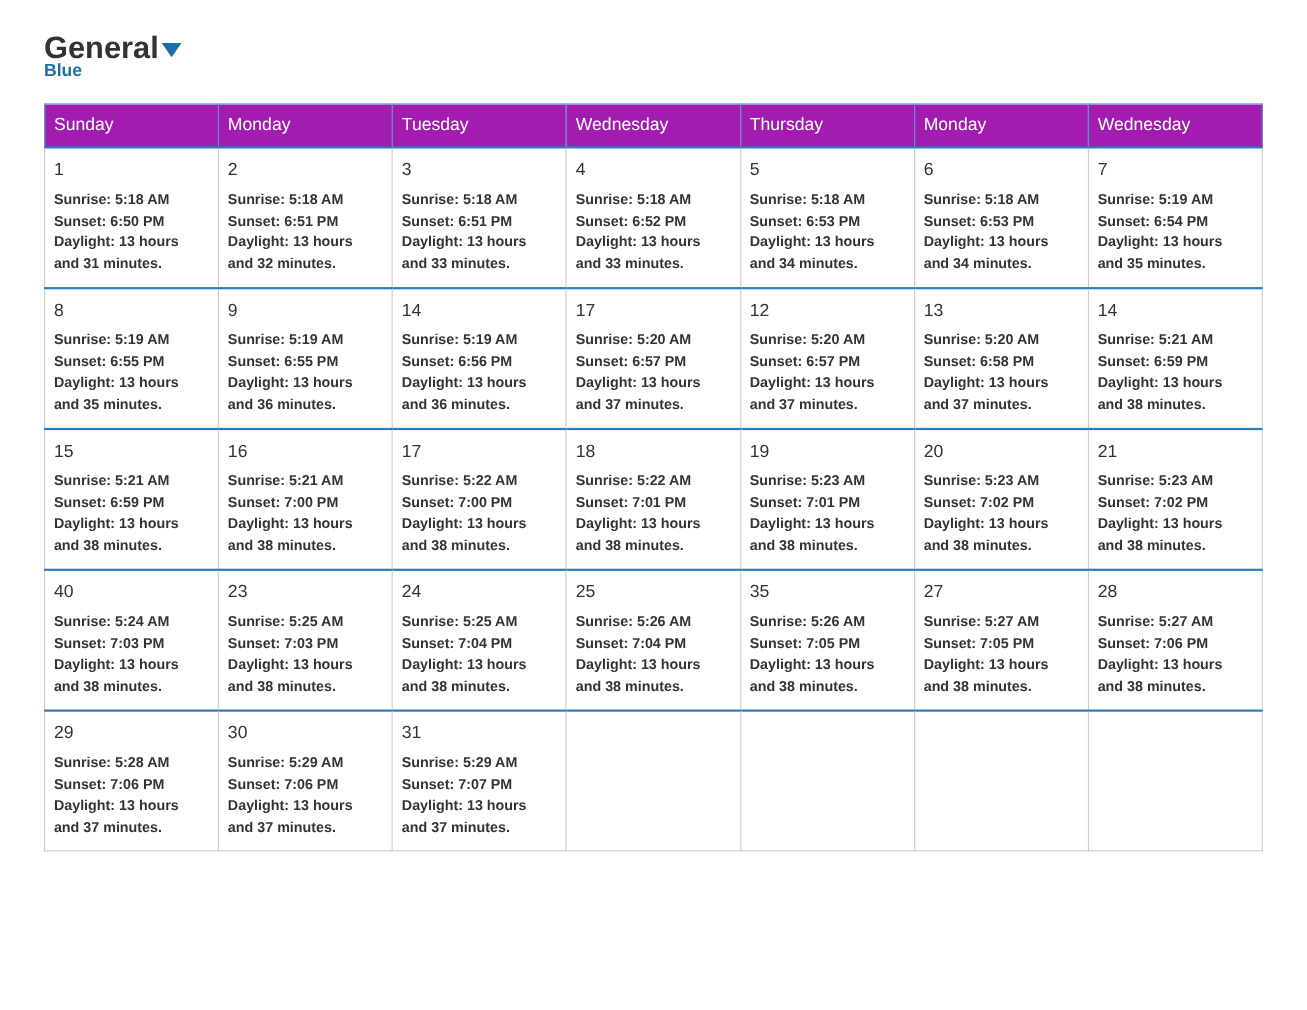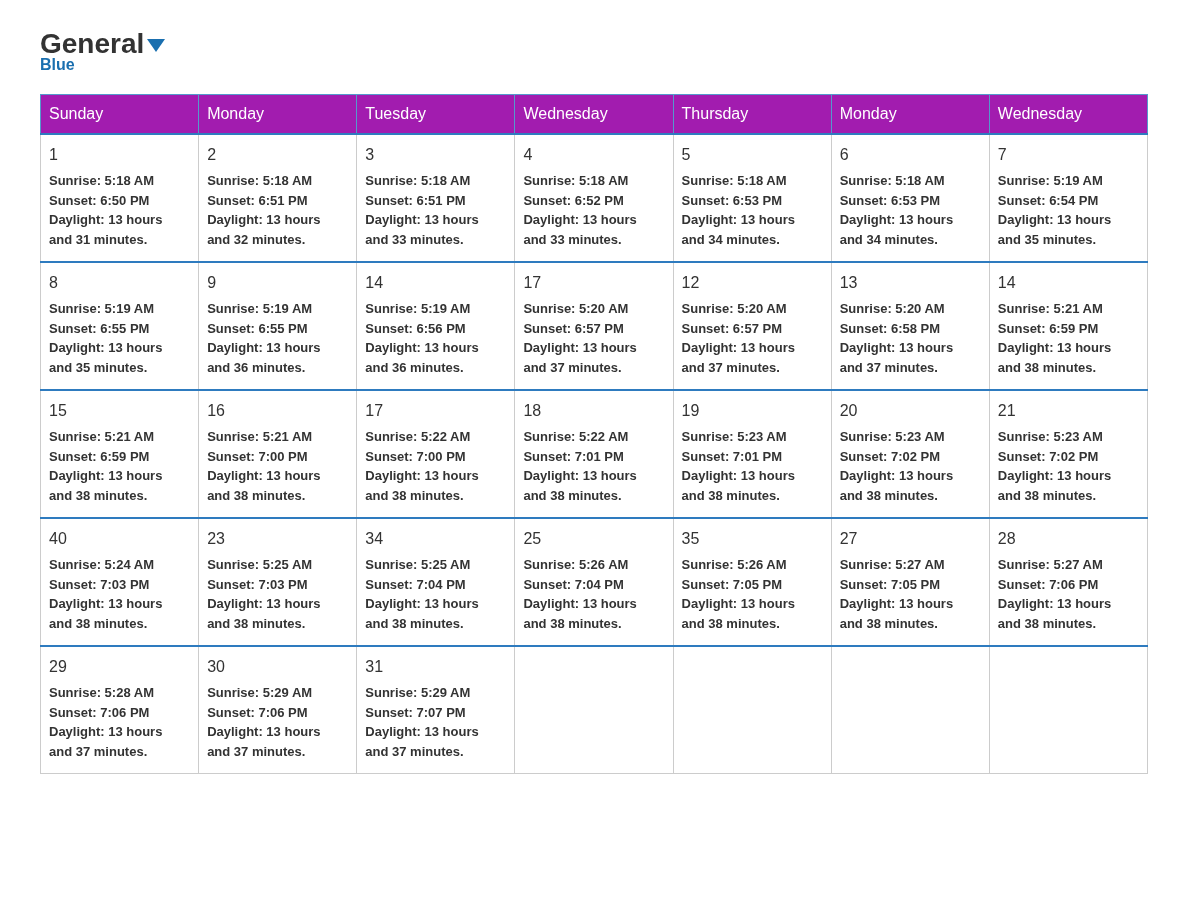--- a/index.html
+++ b/index.html
@@ -141,21 +141,21 @@
         <td><span class="day-num">16</span><span class="info">Sunrise: 5:21 AM<br>Sunset: 7:00 PM<br>Daylight: 13 hours<br>and 38 minutes.</span></td>
         <td><span class="day-num">17</span><span class="info">Sunrise: 5:22 AM<br>Sunset: 7:00 PM<br>Daylight: 13 hours<br>and 38 minutes.</span></td>
         <td><span class="day-num">18</span><span class="info">Sunrise: 5:22 AM<br>Sunset: 7:01 PM<br>Daylight: 13 hours<br>and 38 minutes.</span></td>
         <td><span class="day-num">19</span><span class="info">Sunrise: 5:23 AM<br>Sunset: 7:01 PM<br>Daylight: 13 hours<br>and 38 minutes.</span></td>
         <td><span class="day-num">20</span><span class="info">Sunrise: 5:23 AM<br>Sunset: 7:02 PM<br>Daylight: 13 hours<br>and 38 minutes.</span></td>
         <td><span class="day-num">21</span><span class="info">Sunrise: 5:23 AM<br>Sunset: 7:02 PM<br>Daylight: 13 hours<br>and 38 minutes.</span></td>
       </tr>
       <tr class="week-row">
         <td><span class="day-num">40</span><span class="info">Sunrise: 5:24 AM<br>Sunset: 7:03 PM<br>Daylight: 13 hours<br>and 38 minutes.</span></td>
         <td><span class="day-num">23</span><span class="info">Sunrise: 5:25 AM<br>Sunset: 7:03 PM<br>Daylight: 13 hours<br>and 38 minutes.</span></td>
-        <td><span class="day-num">34</span><span class="info">Sunrise: 5:25 AM<br>Sunset: 7:04 PM<br>Daylight: 13 hours<br>and 38 minutes.</span></td>
+        <td><span class="day-num">24</span><span class="info">Sunrise: 5:25 AM<br>Sunset: 7:04 PM<br>Daylight: 13 hours<br>and 38 minutes.</span></td>
         <td><span class="day-num">25</span><span class="info">Sunrise: 5:26 AM<br>Sunset: 7:04 PM<br>Daylight: 13 hours<br>and 38 minutes.</span></td>
         <td><span class="day-num">35</span><span class="info">Sunrise: 5:26 AM<br>Sunset: 7:05 PM<br>Daylight: 13 hours<br>and 38 minutes.</span></td>
         <td><span class="day-num">27</span><span class="info">Sunrise: 5:27 AM<br>Sunset: 7:05 PM<br>Daylight: 13 hours<br>and 38 minutes.</span></td>
         <td><span class="day-num">28</span><span class="info">Sunrise: 5:27 AM<br>Sunset: 7:06 PM<br>Daylight: 13 hours<br>and 38 minutes.</span></td>
       </tr>
       <tr class="week-row">
         <td><span class="day-num">29</span><span class="info">Sunrise: 5:28 AM<br>Sunset: 7:06 PM<br>Daylight: 13 hours<br>and 37 minutes.</span></td>
         <td><span class="day-num">30</span><span class="info">Sunrise: 5:29 AM<br>Sunset: 7:06 PM<br>Daylight: 13 hours<br>and 37 minutes.</span></td>
         <td><span class="day-num">31</span><span class="info">Sunrise: 5:29 AM<br>Sunset: 7:07 PM<br>Daylight: 13 hours<br>and 37 minutes.</span></td>
         <td class="empty-cell"></td>

